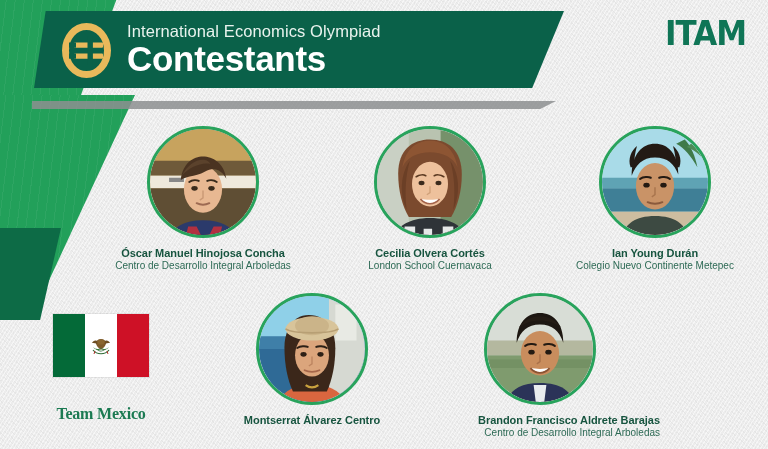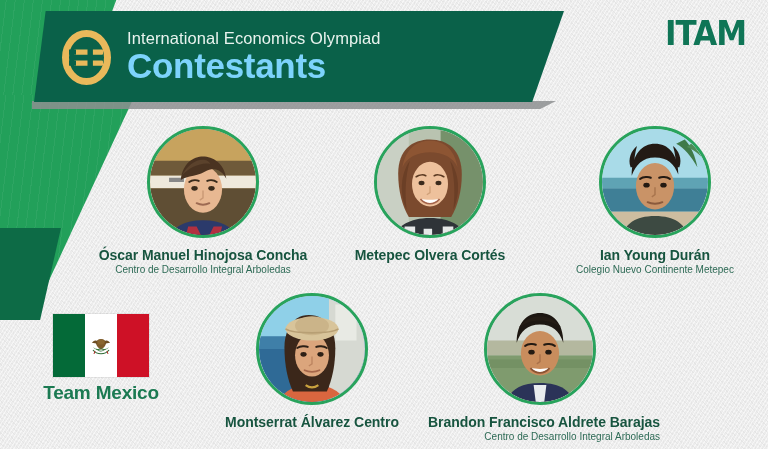--- a/index.html
+++ b/index.html
@@ -70,21 +70,21 @@
     height: 8px;
     background: #8d8f91;
     clip-path: polygon(0 0, 100% 0, 97% 100%, 0 100%);
     opacity: .85;
   }
   .banner {
     position: absolute;
     left: 34px;
     top: 11px;
     width: 530px;
-    height: 91px;
+    height: 77px;
     background: #0a6149;
     clip-path: polygon(2.2% 0, 100% 0, 94% 100%, 0 100%);
   }
   .banner-inner {
     position: absolute;
     left: 0; top: 0;
     width: 100%; height: 100%;
     display: flex;
     align-items: center;
     padding-left: 26px;
@@ -105,21 +105,21 @@
   .banner-text { line-height: 1; }
   .banner-sub {
     color: #e9f3ee;
     font-size: 16.5px;
     font-weight: 400;
     letter-spacing: .1px;
     white-space: nowrap;
     margin-bottom: 2px;
   }
   .banner-title {
-    color: #7dd3fc;
+    color: #ffffff;
     font-size: 35px;
     font-weight: 700;
     letter-spacing: -.3px;
     white-space: nowrap;
   }
 
   
   .itam-logo {
     position: absolute;
     right: 22px;
@@ -152,21 +152,21 @@
   .avatar .photo {
     position: absolute;
     inset: 0;
     border-radius: 50%;
     overflow: hidden;
   }
   .avatar svg { display: block; width: 100%; height: 100%; }
 
   .p-name {
     margin-top: 9px;
-    font-size: 14px;
+    font-size: 11px;
     font-weight: 700;
     color: #17543f;
     letter-spacing: -.05px;
     white-space: nowrap;
   }
   .p-school {
     margin-top: 1px;
     font-size: 10px;
     font-weight: 400;
     color: #2d6a55;
@@ -202,25 +202,26 @@
   .flag .b-green { width: 33.34%; background: #046a38; }
   .flag .b-white { width: 33.33%; background: #ffffff; position: relative; }
   .flag .b-red   { width: 33.33%; background: #ce1126; }
   .flag .emblem {
     position: absolute;
     left: 50%; top: 50%;
     transform: translate(-50%,-50%);
     width: 26px; height: 26px;
   }
   .team-label {
-    margin-top: 5px;
-    font-size: 19px;
+    margin-top: 28px;
+    font-size: 16px;
     font-weight: 700;
     color: #1b7a52;
     letter-spacing: -.2px;
+    font-family: Liberation Serif, serif;
   }
 </style>
 </head>
 <body>
 
 <div id="poster">
 
   <div class="deco-green-big"></div>
   <div class="deco-green-arrow"></div>
   <div class="deco-green-dark"></div>
@@ -292,21 +293,22 @@
           <path d="M31 30c-4 14-5 30-3 46-6-12-7-32 3-46zM69 30c4 14 5 30 3 46 6-12 7-32-3-46z" fill="#6b3f26"></path>
           <ellipse cx="42" cy="51" rx="2.8" ry="2.1" fill="#3a2a1c"></ellipse>
           <ellipse cx="58" cy="51" rx="2.8" ry="2.1" fill="#3a2a1c"></ellipse>
           <path d="M37 45c3-2 7-2 9-1M54 44c2-1 6-1 9 1" stroke="#5b3a22" stroke-width="1.6" fill="none" stroke-linecap="round"></path>
           <path d="M41 66c5 5 13 5 18 0-4 1-14 1-18 0z" fill="#ffffff"></path>
           <path d="M41 66c5 6 13 6 18 0" stroke="#a3644c" stroke-width="1.6" fill="none"></path>
           <path d="M50 54v6l-3 2" stroke="#d0a179" stroke-width="1.3" fill="none"></path>
         </svg>
       </div>
     </div>
-    <div class="p-name">Metepec Olvera Cortés</div>
+    <div class="p-name">Cecilia Olvera Cortés</div>
+    <div class="p-school">London School Cuernavaca</div>
   </div>
 
   <div class="person" id="p2">
     <div class="avatar">
       <div class="photo">
         <svg viewBox="0 0 100 100" preserveAspectRatio="xMidYMid slice" xmlns="http://www.w3.org/2000/svg">
           <rect width="100" height="100" fill="#9fd3e0"></rect>
           <rect y="0" width="100" height="46" fill="#a9dbe8"></rect>
           <rect y="46" width="100" height="10" fill="#5fa3b4"></rect>
           <rect y="56" width="100" height="22" fill="#3f7f96"></rect>

